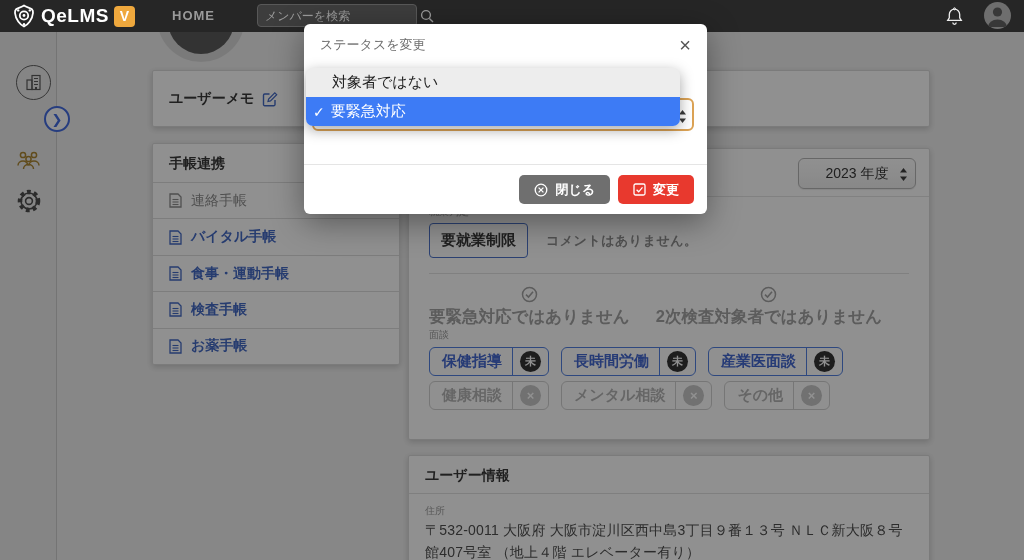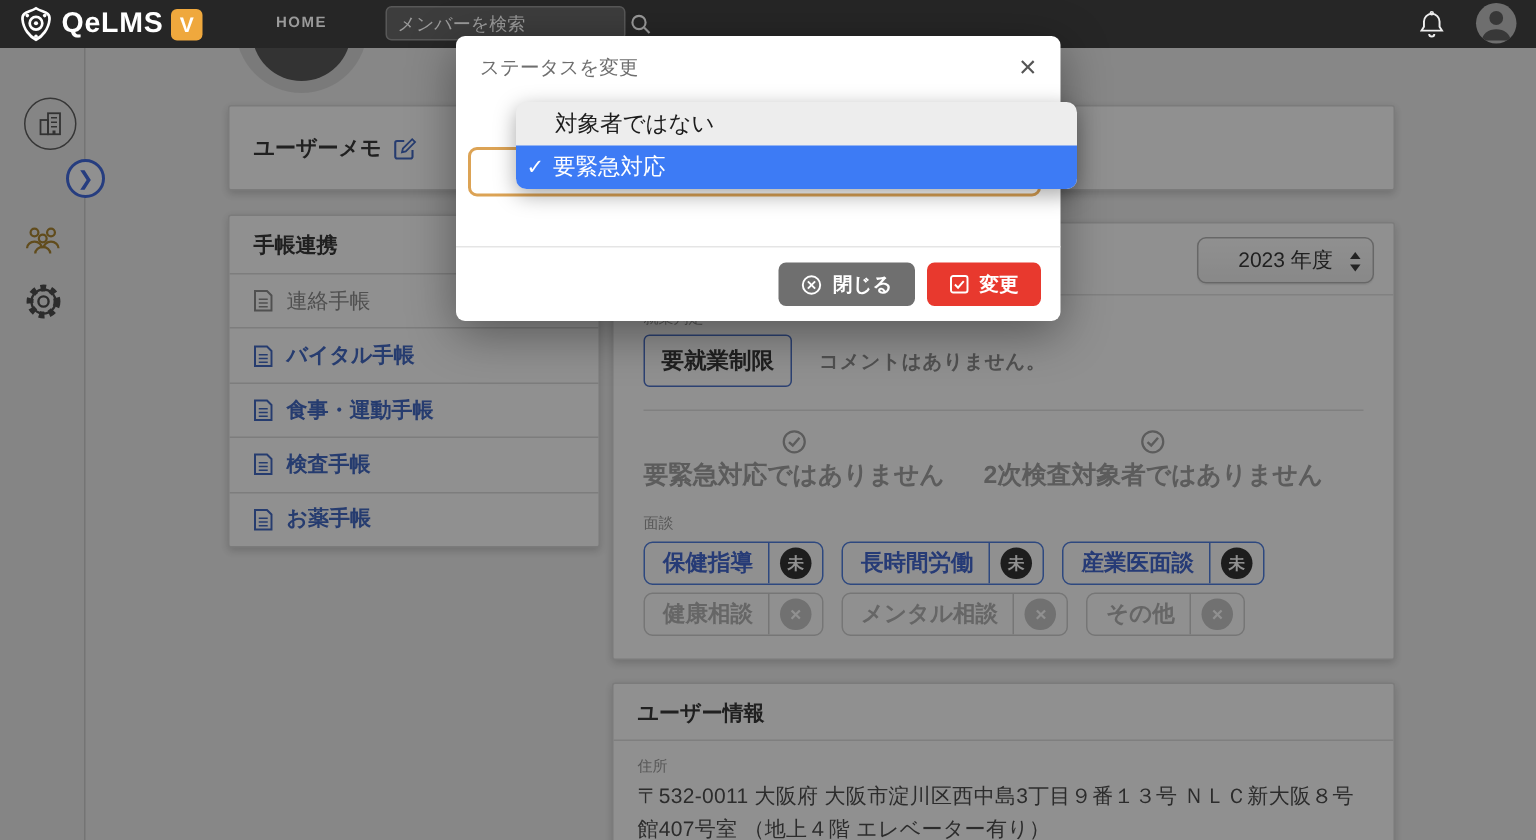--- a/index.html
+++ b/index.html
@@ -5,21 +5,21 @@
   * { box-sizing: border-box; margin: 0; padding: 0; }
   html,body { width:1024px; height:560px; }
   body { font-family: "Liberation Sans", "DejaVu Sans", sans-serif; }
   .screen { position:relative; width:1024px; height:560px; overflow:hidden; background:#efefef; }
 
   
   .topbar { position:absolute; top:0; left:0; right:0; height:32px; background:#262626; z-index:50; }
   .logo { position:absolute; left:12px; top:4px; display:flex; align-items:center; gap:5px; }
   .logo-text { color:#fff; font-size:19px; font-weight:bold; letter-spacing:.5px; }
   .v-badge { width:21px; height:21px; border-radius:4px; background:#efa83d; color:#fff; font-size:14px; font-weight:bold; display:flex; align-items:center; justify-content:center; }
-  .nav-home { position:absolute; left:184px; top:0; height:32px; line-height:32px; color:#9a9a9a; font-size:10px; font-weight:bold; letter-spacing:1px; }
+  .nav-home { position:absolute; left:172px; top:0; height:32px; line-height:32px; color:#9a9a9a; font-size:13px; font-weight:bold; letter-spacing:1px; }
   .search { position:absolute; left:257px; top:4px; width:160px; height:23px; background:#3d3d3d; border:1px solid #585858; border-radius:4px; display:flex; align-items:center; padding:0 7px; }
   .search input { flex:1; background:transparent; border:none; outline:none; color:#c9c9c9; font-size:12px; font-family:inherit; }
   .search input::placeholder { color:#9b9b9b; }
   .bell { position:absolute; left:946px; top:7px; }
   .tb-avatar { position:absolute; left:984px; top:2px; width:27px; height:27px; border-radius:50%; background:#6e6e6e; overflow:hidden; }
 
   
   .hero-ring { position:absolute; left:157px; top:-26px; width:88px; height:88px; border-radius:50%; background:#d8d8d8; z-index:4; }
   .hero-avatar { position:absolute; left:168px; top:-12px; width:66px; height:66px; border-radius:50%; background:#565656; z-index:5; }
 
@@ -46,21 +46,21 @@
   .year-select { position:absolute; right:13px; top:9px; width:118px; height:31px; border:1px solid #b5b5b5; border-radius:6px; background:linear-gradient(#ffffff,#f1f1f1); display:flex; align-items:center; justify-content:center; font-size:14px; color:#333; box-shadow:0 1px 1px rgba(0,0,0,.08); }
   .year-select .stepper { position:absolute; right:7px; top:8px; }
   .hc-body { padding:8px 20px 0 20px; }
   .small-label { font-size:10px; color:#9a9a9a; }
   .judge-row { margin-top:4px; display:flex; align-items:center; gap:18px; }
   .restriction-badge { border:1px solid #4a70c9; border-radius:4px; padding:7px 11px; font-size:15px; font-weight:bold; color:#333; }
   .comment { font-size:13px; font-weight:bold; color:#8d8d8d; letter-spacing:.5px; }
   .hc-hr { border:none; border-top:1px solid #e2e2e2; margin:15px 0 12px 0; }
   .status-row { display:flex; align-items:center; gap:26px; }
   .status-item { display:flex; align-items:center; gap:3px; font-size:16.5px; font-weight:bold; color:#a0a0a0;flex-direction:column; }
-  .mendan-label { margin-top:14px; }
+  .mendan-label { }
   .int-row { margin-top:5px; display:flex; gap:12px; }
   .int-btn { display:flex; align-items:stretch; border:1.5px solid #4d7de0; border-radius:6px; overflow:hidden; background:#fff; }
   .int-label { display:flex; align-items:center; padding:4px 10px 4px 12px; font-size:15px; font-weight:bold; color:#3f64cf; }
   .int-badge-wrap { display:flex; align-items:center; padding:0 7px; border-left:1.5px solid #4d7de0; }
   .badge-circle { width:21px; height:21px; border-radius:50%; background:#2e2e2e; color:#fff; font-size:11px; font-weight:bold; display:flex; align-items:center; justify-content:center; }
   .int-btn.off { border-color:#cfcfcf; }
   .int-btn.off .int-label { color:#b3b3b3; }
   .int-btn.off .int-badge-wrap { border-left-color:#cfcfcf; }
   .int-btn.off .badge-circle { background:#c6c6c6; font-size:13px; }
 
@@ -70,21 +70,21 @@
   .address { margin-top:2px; font-size:14px; color:#4a4a4a; line-height:1.55; letter-spacing:.2px; }
 
   
   .overlay { position:absolute; left:0; top:32px; right:0; bottom:0; background:rgba(8,8,8,.45); z-index:60; }
   .modal { position:absolute; left:304px; top:24px; width:403px; height:190px; background:#fff; border-radius:6px; box-shadow:0 8px 32px rgba(0,0,0,.4); z-index:100; }
   .modal-header { height:42px; display:flex; align-items:center; justify-content:space-between; padding:0 16px; }
   .modal-title { font-size:13px; color:#6e6e6e; }
   .modal-x { font-size:20px; color:#555; line-height:1; cursor:default; }
   .modal-select { position:absolute; left:8px; top:74px; width:382px; height:33px; border:2px solid #dca355; border-radius:6px; background:#fff; z-index:2; }
   .modal-select .stepper { position:absolute; right:5px; top:9px; }
-  .dropdown { position:absolute; left:2px; top:44px; width:374px; border-radius:7px; background:#ededed; box-shadow:0 4px 14px rgba(0,0,0,.35); overflow:hidden; z-index:5;margin-left:38px; }
+  .dropdown { position:absolute; left:2px; top:44px; width:374px; border-radius:7px; background:#ededed; box-shadow:0 4px 14px rgba(0,0,0,.35); overflow:hidden; z-index:5; }
   .dd-option { height:29px; display:flex; align-items:center; padding-left:26px; font-size:15px; color:#1c1c1c; }
   .dd-option.selected { background:#3d7bf5; color:#fff; padding-left:7px; gap:6px; }
   .dd-check { font-size:14px; font-weight:bold; }
   .modal-divider { position:absolute; left:0; right:0; top:140px; border-top:1px solid #e5e5e5; }
   .modal-buttons { position:absolute; right:13px; top:151px; display:flex; gap:8px; }
   .btn { height:29px; border-radius:5px; display:flex; align-items:center; gap:7px; padding:0 15px; font-size:13px; font-weight:bold; color:#fff; border:none; font-family:inherit; }
   .btn-gray { background:#6f6f6f; }
   .btn-red { background:#e8392e; }
 
   svg { display:block; }

